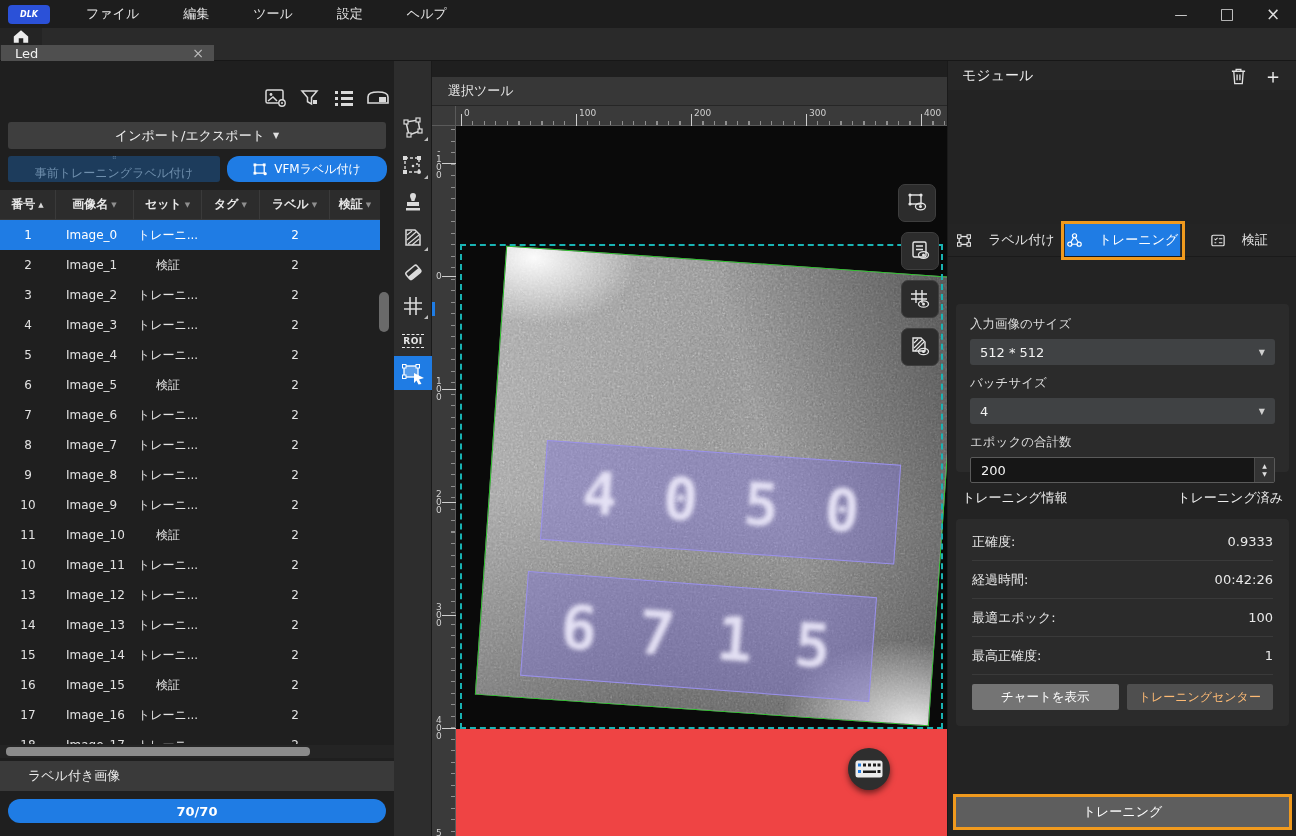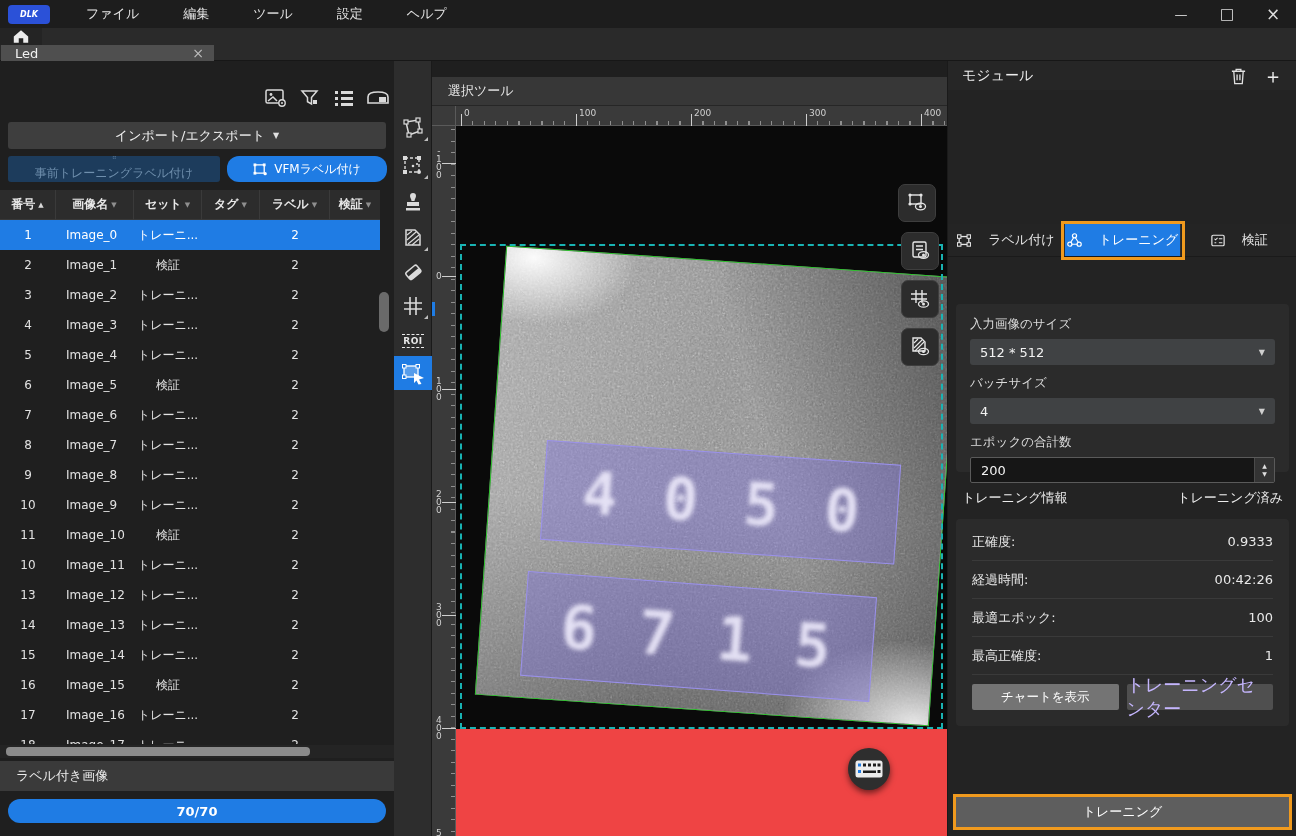--- a/index.html
+++ b/index.html
@@ -52,21 +52,21 @@
   .c-label{width:70px;}
   .c-ver{width:50px;border-right:none!important;}
   .tbl-body{position:absolute;left:0;top:159px;width:380px;height:524px;overflow:hidden;}
   .trow{display:flex;height:30px;line-height:30px;font-size:12px;color:#e2e2e2;}
   .trow .td{text-align:center;}
   .trow .td.c-name{text-align:left;padding-left:10px;}
   .trow.selected{background:#1f7ce4;color:#fff;}
   .v-scroll{position:absolute;left:379px;top:231px;width:10px;height:40px;background:#6a6a6a;border-radius:5px;}
   .h-scroll-track{position:absolute;left:0;top:684px;width:394px;height:13px;background:#242424;}
   .h-scroll{position:absolute;left:6px;top:686px;width:304px;height:9px;background:#8b8b8b;border-radius:4px;}
-  .labeled-bar{position:absolute;left:0;top:700px;width:394px;height:30px;background:#3a3a3a;display:flex;align-items:center;padding-left:16px;font-size:13px;color:#ececec;}
+  .labeled-bar{position:absolute;left:0;top:700px;width:394px;height:30px;background:#3a3a3a;display:flex;align-items:center;padding-left:28px;font-size:13px;color:#ececec;}
   .progress{position:absolute;left:8px;top:738px;width:378px;height:24px;background:#1f7ce4;border-radius:12px;
       display:flex;align-items:center;justify-content:center;font-size:13px;font-weight:bold;color:#fff;}
 
   
   .toolcol{left:394px;top:61px;width:38px;height:775px;background:#2d2d2d;border-right:1px solid #1a1a1a;}
   .tool{position:absolute;left:0;width:38px;height:34px;display:flex;align-items:center;justify-content:center;}
   .tool .corner{position:absolute;right:4px;bottom:4px;width:0;height:0;border-left:4px solid transparent;border-bottom:4px solid #bdbdbd;}
   .tool.active{background:#1f7ce4;}
   .roi-txt{font-size:9px;font-weight:bold;color:#e8e8e8;border-top:1px dashed #e8e8e8;border-bottom:1px dashed #e8e8e8;padding:1px 1px;letter-spacing:0.5px;}
 
@@ -139,21 +139,21 @@
   .spinbox .spin-col{margin-left:auto;width:20px;height:100%;background:#333;display:flex;flex-direction:column;align-items:center;justify-content:center;border-left:1px solid #4a4a4a;}
   .spinbox .spin-col span{font-size:6px;line-height:8px;color:#e0e0e0;}
 
   .info-header{position:absolute;left:14px;top:428px;width:321px;display:flex;font-size:13px;color:#ececec;}
   .info-header .status{margin-left:auto;}
   .info-box{position:absolute;left:8px;top:458px;width:333px;height:207px;background:#2b2b2b;border-radius:4px;padding:4px 16px 10px 16px;}
   .info-row{height:38px;display:flex;align-items:center;font-size:13px;color:#e8e8e8;border-bottom:1px solid #3a3a3a;}
   .info-row .v{margin-left:auto;}
   .info-btns{display:flex;gap:8px;margin-top:9px;}
   .btn-chart{flex:1;height:26px;background:#747474;border-radius:2px;display:flex;align-items:center;justify-content:center;font-size:12.5px;color:#fff;}
-  .btn-center{flex:1;height:26px;background:#4f4f4f;border-radius:2px;display:flex;align-items:center;justify-content:center;font-size:18px;color:#c4b5fd;}
+  .btn-center{flex:1;height:26px;background:#4f4f4f;border-radius:2px;display:flex;align-items:center;justify-content:center;font-size:12px;color:#fdba74;}
   .btn-train{position:absolute;left:8px;top:736px;width:333px;height:30px;background:#5e5e5e;display:flex;align-items:center;justify-content:center;font-size:13px;color:#fff;}
 </style>
 </head>
 <body>
 
 <div id="app">
 
   <div class="abs titlebar">
     <div class="logo">DLK</div>
     <div class="menus">

